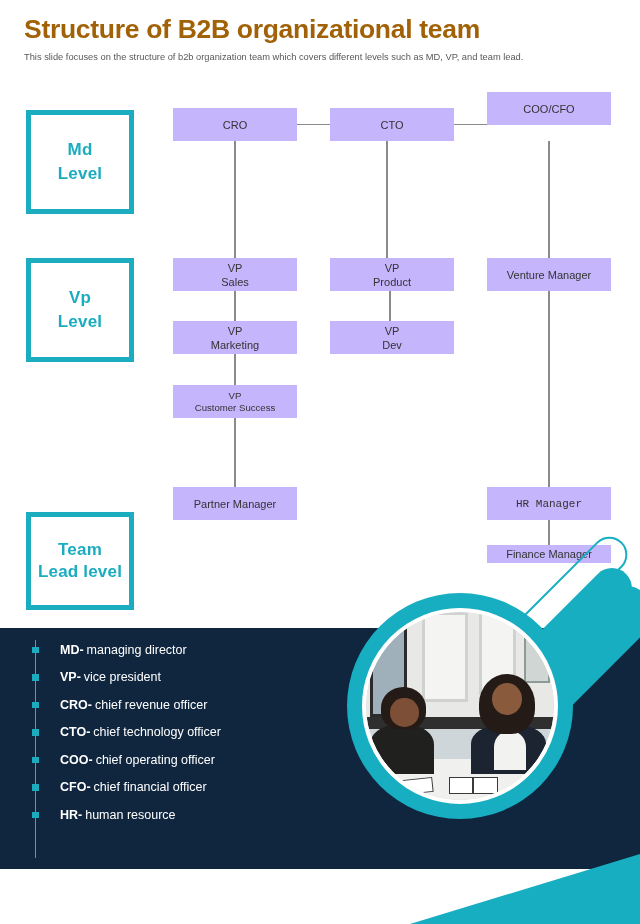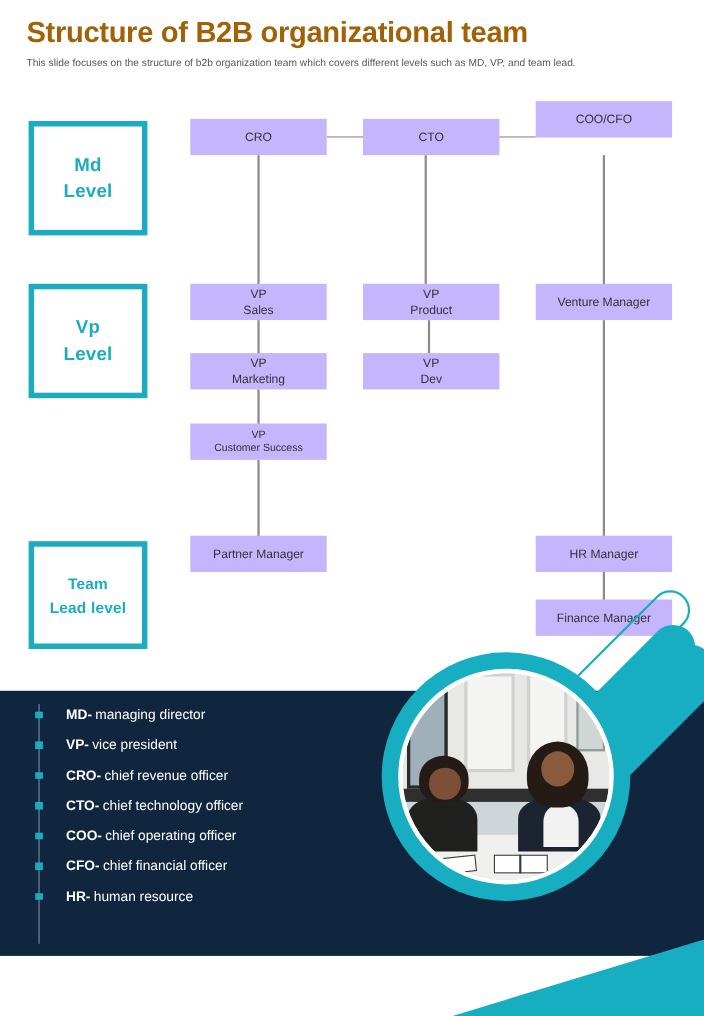--- a/index.html
+++ b/index.html
@@ -39,22 +39,22 @@
     background: #ffffff;
     display: flex; align-items: center; justify-content: center;
     text-align: center;
     color: #1BACC0;
     font-size: 17px; font-weight: bold;
     line-height: 24px;
     letter-spacing: 0.2px;
   }
   #level-md   { left: 26px; top: 110px; width: 108px; height: 104px; }
   #level-vp   { left: 26px; top: 258px; width: 108px; height: 104px; }
-  #level-team { left: 26px; top: 492px; width: 108px; height: 98px;
-                font-size: 14px; line-height: 22px; }
+  #level-team { left: 26px; top: 512px; width: 108px; height: 98px;
+                font-size: 17px; line-height: 22px; }
 
   
   .node {
     position: absolute;
     background: #c4b5fd;
     color: #333333;
     display: flex; align-items: center; justify-content: center;
     text-align: center;
     font-size: 11px;
     line-height: 14px;
@@ -70,22 +70,22 @@
   
   #n-vp-sales    { left: 173px; top: 258px; width: 124px; height: 33px; }
   #n-vp-mkt      { left: 173px; top: 321px; width: 124px; height: 33px; }
   #n-vp-cs       { left: 173px; top: 385px; width: 124px; height: 33px; }
   #n-vp-product  { left: 330px; top: 258px; width: 124px; height: 33px; }
   #n-vp-dev      { left: 330px; top: 321px; width: 124px; height: 33px; }
   #n-venture     { left: 487px; top: 258px; width: 124px; height: 33px; }
 
   
   #n-partner { left: 173px; top: 487px; width: 124px; height: 33px; }
-  #n-hr      { left: 487px; top: 487px; width: 124px; height: 33px; }
-  #n-finance { left: 487px; top: 545px; width: 124px; height: 33px; }
+  #n-hr      { left: 487px; top: 487px; width: 124px; height: 33px; font-family: Liberation Mono, monospace; }
+  #n-finance { left: 487px; top: 545px; width: 124px; height: 18px; }
 
   
   .conn-v {
     position: absolute;
     width: 1.6px;
     background: #8a8a8a;
     z-index: 1;
   }
   .conn-h {
     position: absolute;

